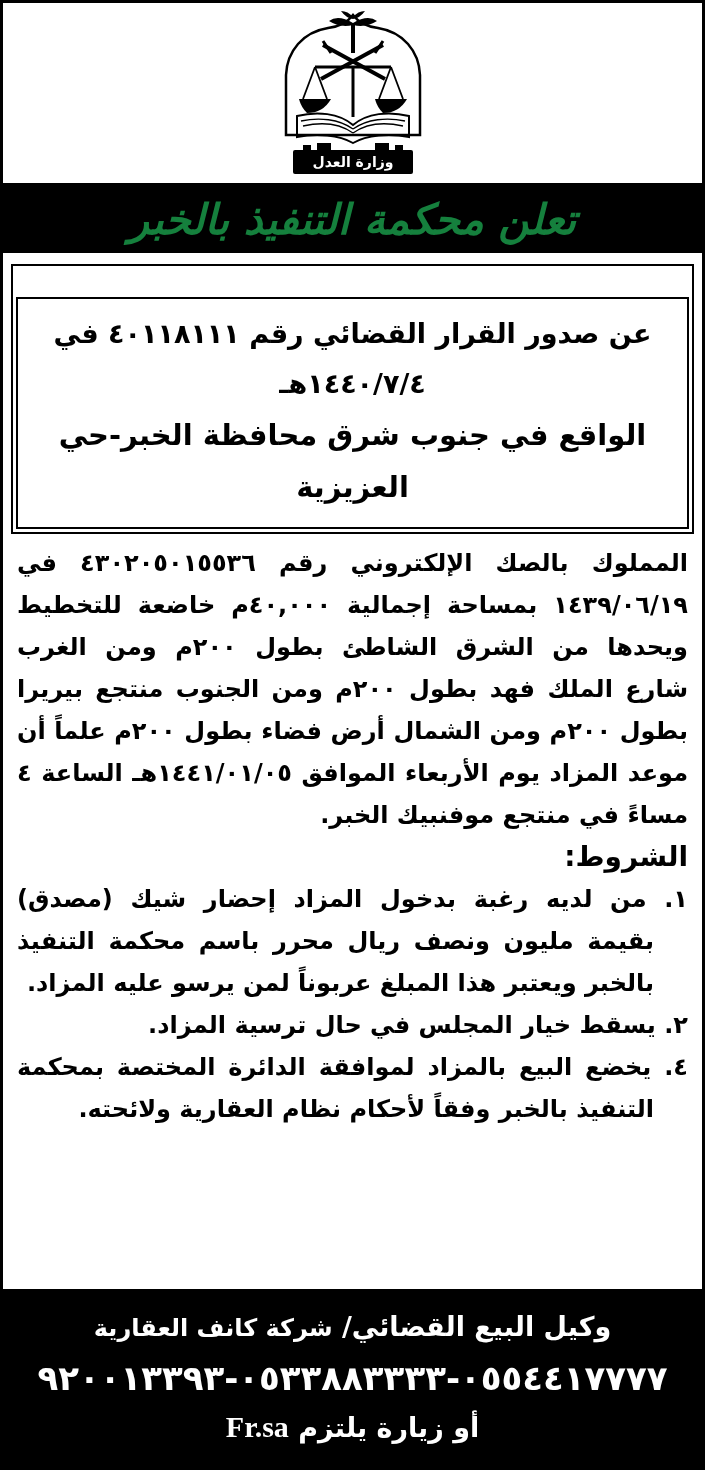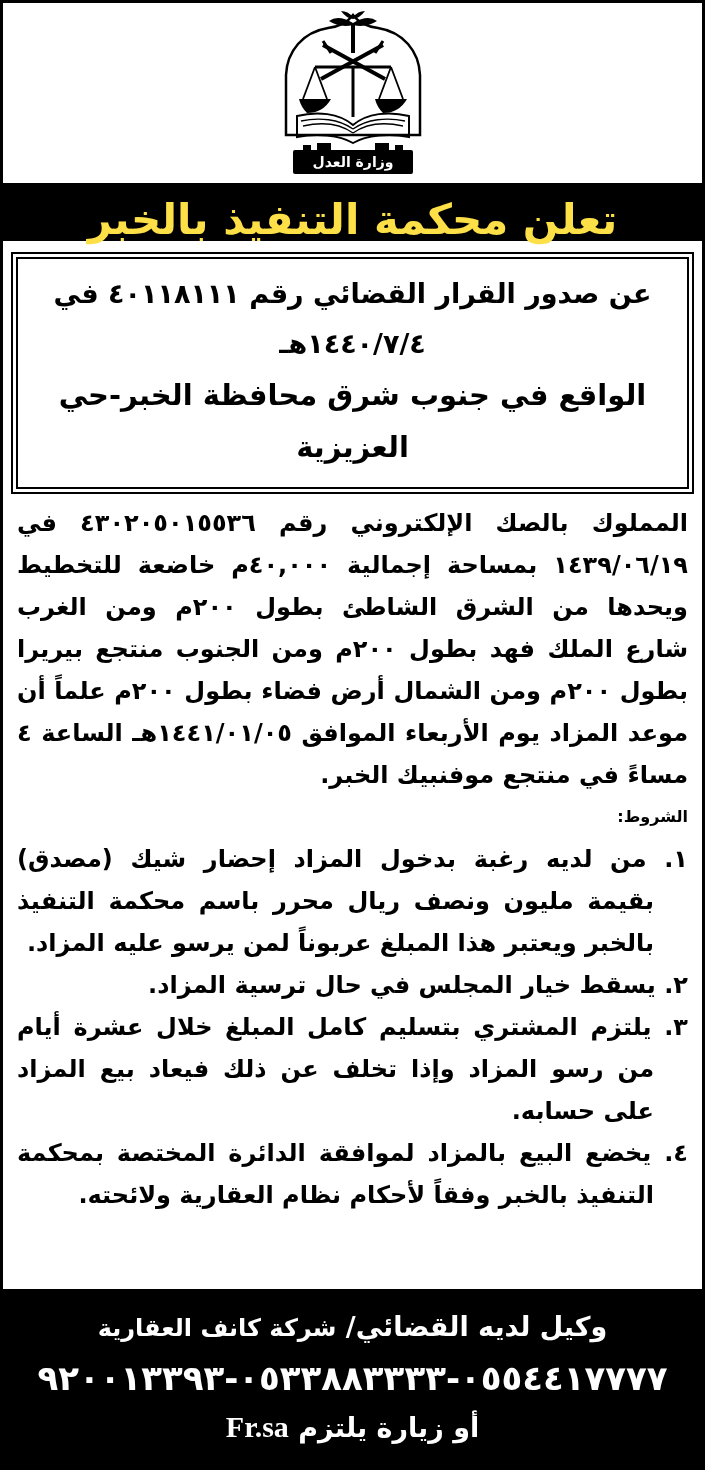--- a/index.html
+++ b/index.html
@@ -9,41 +9,42 @@
     display:flex;flex-direction:column;align-items:stretch;overflow:hidden;
     font-family:"DejaVu Sans","Liberation Sans",sans-serif;
     direction:rtl;
   }
   
   .logo-wrap{display:flex;justify-content:center;padding:6px 0 6px;}
   .logo-inner{position:relative;width:160px;height:168px;}
   .logo-inner svg{display:block;}
   
   .banner{
-    background:#000;color:#fde047;text-align:center;
-    height:58px;line-height:74px;font-size:42px;font-weight:bold;
+    background:#000;color:#15803d;text-align:center;
+    height:70px;line-height:74px;font-size:42px;font-weight:bold;
     letter-spacing:-1px;
+    font-style:italic;
   }
   
   .box{
     margin:11px 8px 0;border:2px solid #000;padding:3px;
   }
   .box-inner{
-    border:2px solid #000;text-align:center;padding:10px 0 14px;
+    border:2px solid #000;text-align:center;padding:10px 0 14px;margin-top:28px;
   }
   .box-line1{font-size:27px;font-weight:bold;line-height:50px;}
   .box-line2{font-size:43px;font-weight:bold;line-height:62px;}
   .box-line3{font-size:29px;font-weight:bold;line-height:52px;}
   
   .content{flex:1;overflow:hidden;padding:8px 14px 0;}
   .para{
     font-size:24px;font-weight:bold;line-height:42px;
     text-align:justify;text-justify:inter-word;margin:0;
   }
-  .cond-head{font-size:16px;font-weight:bold;line-height:42px;margin:0;}
+  .cond-head{font-size:28px;font-weight:bold;line-height:42px;margin:0;}
   .cond{
     font-size:24px;font-weight:bold;line-height:42px;
     text-align:justify;text-justify:inter-word;
     padding-right:34px;text-indent:-34px;margin:0;
   }
   .cond .num{display:inline;}
   
   .footer{
     background:#000;color:#fff;text-align:center;
     padding:14px 8px 16px;
@@ -107,29 +108,28 @@
   </div>
 
   <div class="content">
     <p class="para">المملوك بالصك الإلكتروني رقم ٤٣٠٢٠٥٠١٥٥٣٦ في ١٤٣٩/٠٦/١٩ بمساحة إجمالية ٤٠,٠٠٠م خاضعة للتخطيط ويحدها من الشرق الشاطئ بطول ٢٠٠م ومن الغرب شارع الملك فهد بطول ٢٠٠م ومن الجنوب منتجع بيريرا بطول ٢٠٠م ومن الشمال أرض فضاء بطول ٢٠٠م علماً أن موعد المزاد يوم الأربعاء الموافق ١٤٤١/٠١/٠٥هـ الساعة ٤ مساءً في منتجع موفنبيك الخبر.</p>
     <p class="cond-head">الشروط:</p>
 
     <p class="cond"><span class="num">١.</span> <span>من لديه رغبة بدخول المزاد إحضار شيك (مصدق) بقيمة مليون ونصف ريال محرر باسم محكمة التنفيذ بالخبر ويعتبر هذا المبلغ عربوناً لمن يرسو عليه المزاد.</span></p>
 
     <p class="cond"><span class="num">٢.</span> <span>يسقط خيار المجلس في حال ترسية المزاد.</span></p>
 
-    <p class="cond"><span class="num">٣.</span> <span>يلتزم المشتري بتسليم كامل المبلغ خلال عشرة أيام من رسو المزاد وإذا تخلف عن ذلك فيعاد بيع المزاد على حسابه.</span></p>
 
     <p class="cond"><span class="num">٤.</span> <span>يخضع البيع بالمزاد لموافقة الدائرة المختصة بمحكمة التنفيذ بالخبر وفقاً لأحكام نظام العقارية ولائحته.</span></p>
 
   </div>
 
   <div class="footer">
     <div class="f-line1">
-      <span>وكيل لديه القضائي/</span>
+      <span>وكيل البيع القضائي/</span>
       <span class="agent-name">شركة كانف العقارية</span>
     </div>
     <div class="f-line2">٠٥٥٤٤١٧٧٧٧-٠٥٣٣٨٨٣٣٣٣-٩٢٠٠١٣٣٩٣</div>
     <div class="f-line3">
       <span>أو زيارة يلتزم</span>
       <span class="domain">Fr.sa</span>
     </div>
   </div>
 
 </div>

